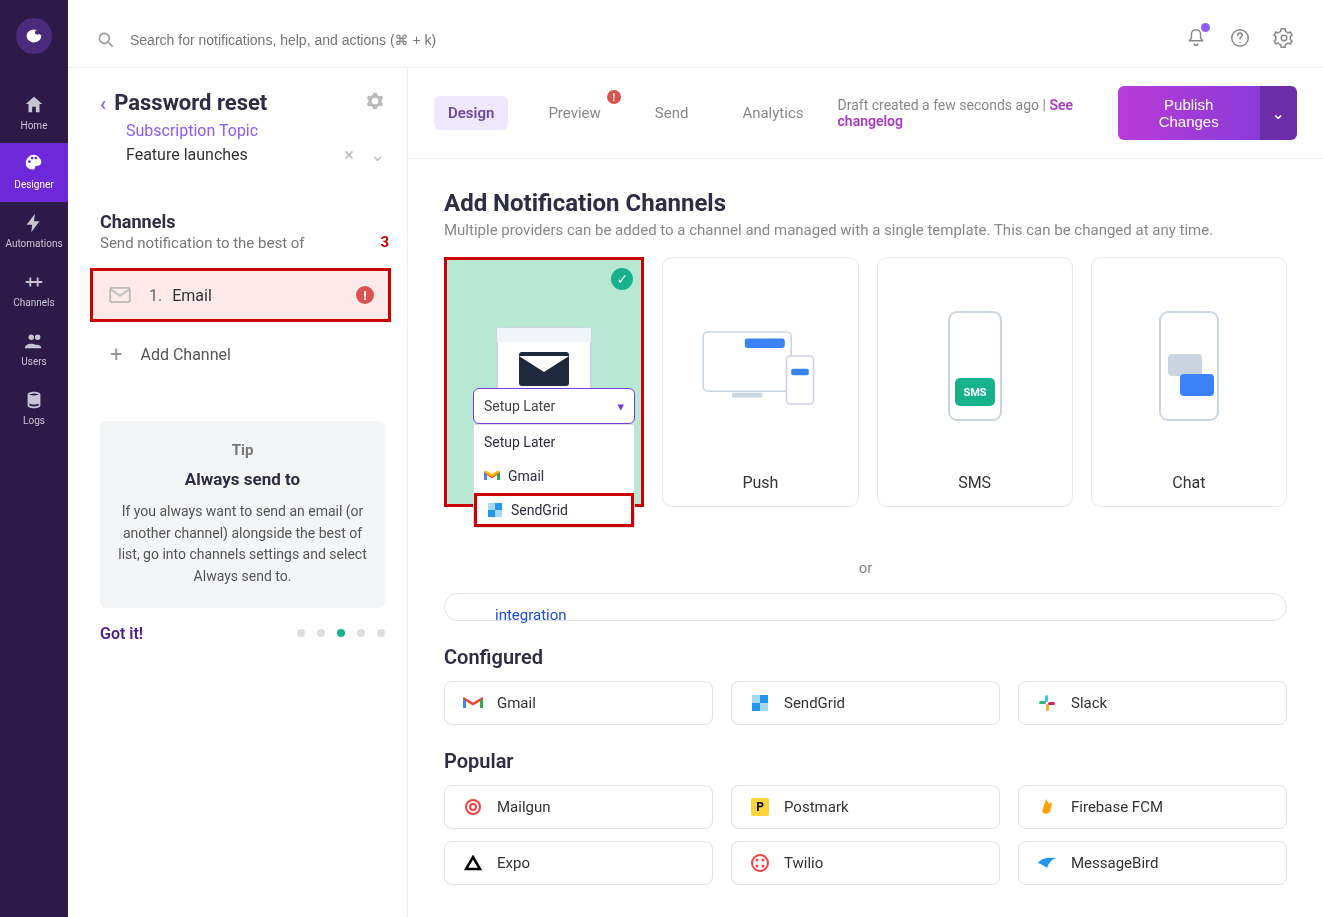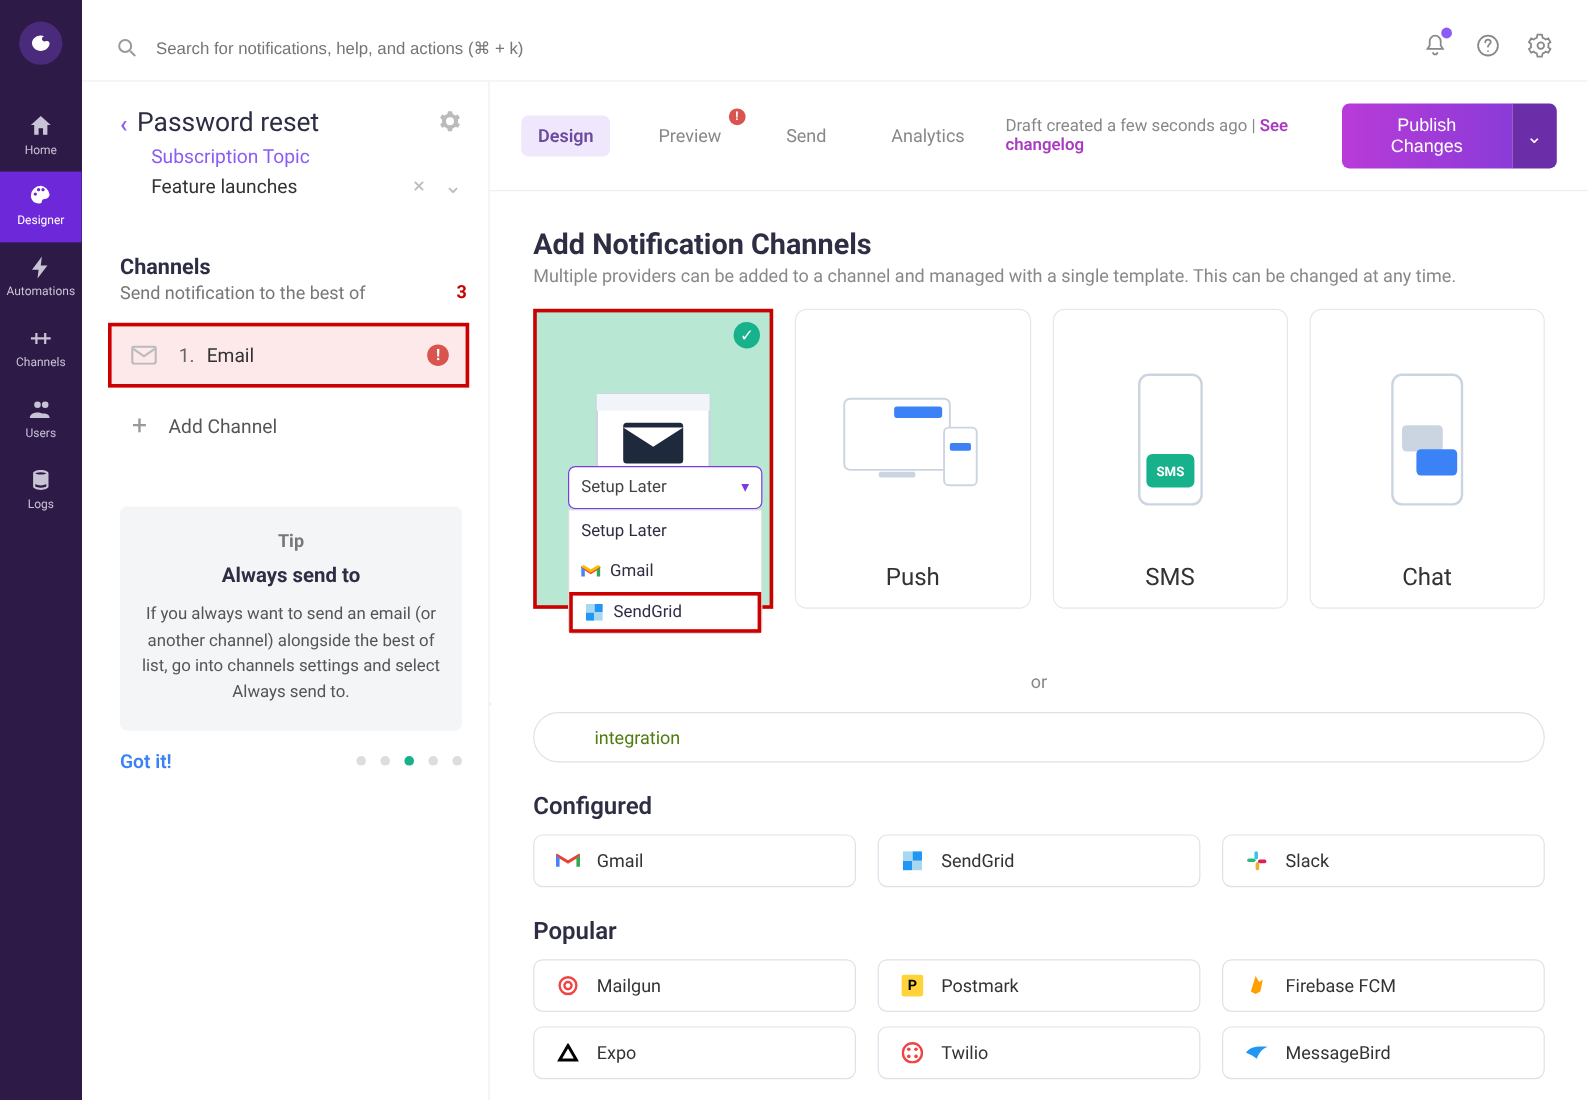--- a/index.html
+++ b/index.html
@@ -24,21 +24,21 @@
   .topbar-icons .ticon { position:relative; cursor:pointer; }
   .ticon svg { width:22px; height:22px; stroke:#888; fill:none; stroke-width:1.6; }
   .bell-dot { position:absolute; top:-4px; right:-3px; width:9px; height:9px; border-radius:50%; background:#8b5cf6; }
 
   .body { flex:1; display:flex; overflow:hidden; }
 
   
   .panel { width:340px; border-right:1px solid #eee; padding:22px 22px 22px 32px; position:relative; }
   .panel-head { display:flex; align-items:center; margin-bottom:6px; }
   .panel-head .back { color:#8b5cf6; font-size:20px; margin-right:8px; cursor:pointer; font-weight:600; }
-  .panel-head h1 { font-size:22px; font-weight:400; color:#2d2d44; flex:1; }
+  .panel-head h1 { font-size:22px; font-weight:700; color:#2d2d44; flex:1; }
   .gear-small { color:#bbb; cursor:pointer; }
   .gear-small svg{ width:20px; height:20px; fill:#bbb; }
   .sub-label { color:#8b5cf6; font-size:16px; margin:4px 0 4px 26px; }
   .topic-row { display:flex; align-items:center; margin:4px 0 0 26px; color:#333; font-size:16px; }
   .topic-row .spacer{flex:1;}
   .topic-row .x, .topic-row .chev { color:#bbb; font-size:18px; margin-left:16px; cursor:pointer;}
 
   .channels-block { margin-top:46px; position:relative; }
   .channels-block h3{ font-size:18px; font-weight:700; }
   .channels-block .desc{ color:#777; font-size:15px; margin-top:2px;}
@@ -49,21 +49,21 @@
   .ch-item .label{ color:#333; font-size:16px;}
   .ch-item .warn{ position:absolute; right:14px; width:18px; height:18px; border-radius:50%; background:#d9534f; color:#fff; font-size:13px; display:flex; align-items:center; justify-content:center; font-weight:700;}
   .add-channel { display:flex; align-items:center; margin-top:20px; color:#555; cursor:pointer; font-size:16px; padding-left:10px;}
   .add-channel .plus{ color:#999; font-size:22px; margin-right:18px; }
 
   .tip-card { margin-top:54px; background:#f4f5f7; border-radius:6px; padding:20px 18px; text-align:center; }
   .tip-card .tt{ color:#777; font-size:15px;font-weight:bold; }
   .tip-card .th{ font-weight:700; font-size:17px; color:#2d2d44; margin:10px 0 12px 0;}
   .tip-card .tb{ color:#555; font-size:14px; line-height:1.55;}
   .tip-footer{ display:flex; align-items:center; margin-top:16px; }
-  .tip-footer .gotit{ color:#3b82f6; font-weight:600; cursor:pointer; }
+  .tip-footer .gotit{ color:#4c1d95; font-weight:600; cursor:pointer; }
   .dots{ margin-left:auto; display:flex; gap:12px;}
   .dots span{ width:8px; height:8px; border-radius:50%; background:#ddd; display:inline-block;}
   .dots span.on{ background:#17b28c;}
 
   
   .main { flex:1; overflow-y:auto; padding:0 0 40px 0;}
   .main-header{ display:flex; align-items:center; padding:18px 26px 18px 26px; border-bottom:1px solid #eee;}
   .tabs{ display:flex; gap:26px; align-items:center;}
   .tab{ font-size:15px; color:#888; cursor:pointer; padding:8px 14px; border-radius:6px; position:relative;}
   .tab.active{ background:#efe7fb; color:#6b4aa0; font-weight:600;}
@@ -75,34 +75,34 @@
   .publish .dd{ background:#6b2ea8; color:#fff; padding:10px 12px; border-radius:0 6px 6px 0; cursor:pointer; display:flex; align-items:center;}
 
   .main-body{ padding:30px 36px 0 36px; }
   .main-body h2{ font-size:24px; font-weight:700; color:#2d2d44;}
   .main-body .mdesc{ color:#888; font-size:15px; margin-top:4px;}
 
   .cards{ display:flex; gap:18px; margin-top:18px;}
   .card{ flex:1; height:250px; border:1px solid #e6e6ee; border-radius:10px; display:flex; flex-direction:column; align-items:center; justify-content:flex-start; padding-top:30px; cursor:pointer; position:relative;}
   .card.sel{ background:#b8e8d4; border:3px solid #cc0000; border-radius:0;}
   .card .check{ position:absolute; top:8px; right:8px; width:22px; height:22px; border-radius:50%; background:#17b28c; color:#fff; display:flex; align-items:center; justify-content:center; font-size:14px;}
-  .card .clabel{ position:absolute; bottom:14px; font-size:20px; color:#333;}
+  .card .clabel{ position:absolute; bottom:14px; font-size:16px; color:#333;}
   .card-illust { width:120px; height:120px; display:flex; align-items:center; justify-content:center; margin-top:20px;}
 
   
   .prov-select{ position:absolute; left:26px; bottom:-24px; width:162px; }
   .prov-btn{ height:36px; border:1px solid #7a3bdf; border-radius:6px; display:flex; align-items:center; padding:0 10px; background:#fff; cursor:pointer; font-size:14px; color:#444; justify-content:space-between;}
   .prov-btn .chev{ color:#7a3bdf; font-size:13px;}
   .prov-list{ border:1px solid #ddd; background:#fff; border-radius:0 0 4px 4px;}
   .prov-opt{ height:34px; display:flex; align-items:center; padding:0 10px; font-size:14px; cursor:pointer; gap:8px;}
   .prov-opt.hl{ border:3px solid #cc0000; position:relative;}
   .prov-opt .pi{ width:16px; height:16px; display:inline-flex; align-items:center; justify-content:center; font-size:12px;}
 
   .or{ text-align:center; color:#888; margin:52px 0 16px 0; font-size:15px;}
-  .integ-search{ border:1px solid #e0e0ea; border-radius:24px; height:42px; padding:0 20px 0 50px; color:#4d7c0f; font-size:15px; position:relative;}
+  .integ-search{ border:1px solid #e0e0ea; border-radius:24px; height:28px; padding:0 20px 0 50px; color:#1d4ed8; font-size:15px; position:relative;}
   .integ-search .ph{ line-height:42px; }
 
   .section-h{ font-size:20px; font-weight:600; color:#2d2d44; margin:24px 0 12px 0;}
   .chip-row{ display:flex; gap:18px;}
   .chip{ flex:1; height:44px; border:1px solid #e0e0ea; border-radius:8px; display:flex; align-items:center; padding:0 18px; gap:14px; cursor:pointer; font-size:15px; color:#333;}
   .chip .ico{ width:20px; height:20px; display:inline-flex; align-items:center; justify-content:center;}
 
   .annot { position:absolute; color:#cc0000; font-weight:700; font-size:15px; }
 </style>
 </head>

